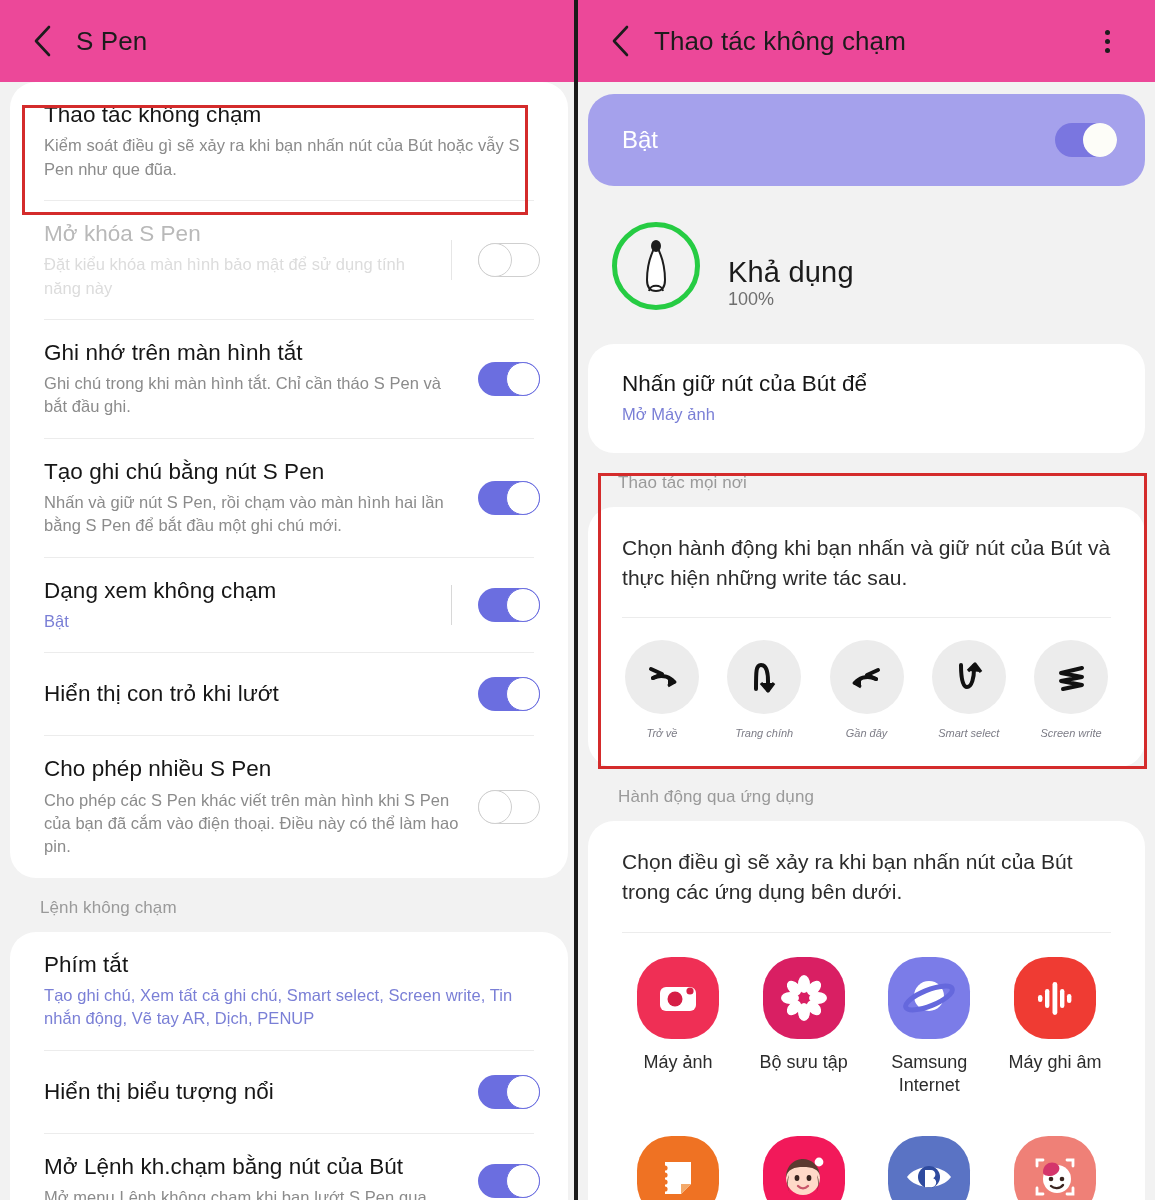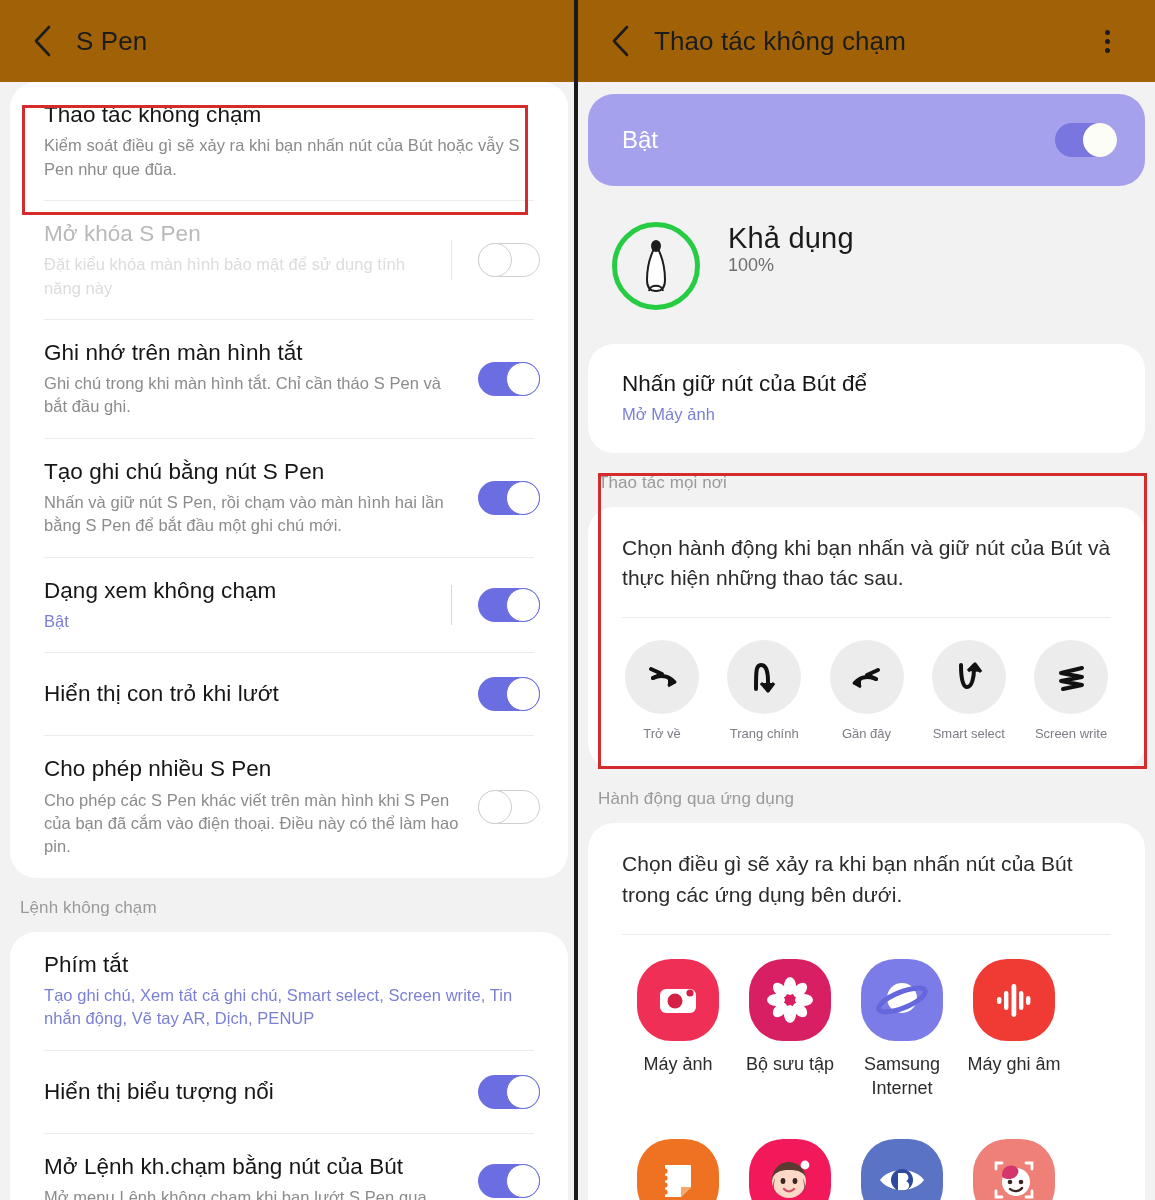--- a/index.html
+++ b/index.html
@@ -16,21 +16,21 @@
   .panel-left  { width: 578px; }
   .panel-right { width: 577px; }
   .panel-divider {
     position: absolute; left: 574px; top: 0; width: 4px; height: 1200px;
     background: #1a1a1a; z-index: 40;
   }
 
   
   .appbar {
     height: 82px; display: flex; align-items: center;
-    padding: 0 22px; background: #a16207;
+    padding: 0 22px; background: #ec4899;
   }
   .back-icon {
     width: 40px; height: 40px; flex: 0 0 40px;
     display: flex; align-items: center; justify-content: center;
   }
   .back-icon svg { display: block; }
   .appbar-title {
     font-size: 26px; color: #1c1c1c; margin-left: 14px;
     letter-spacing: .1px; white-space: nowrap;
   }
@@ -40,21 +40,21 @@
     align-items: center; justify-content: center; gap: 4px; margin-right: 8px;
   }
   .kebab-icon i { width: 5px; height: 5px; border-radius: 50%; background: #1c1c1c; display: block; }
 
   
   .card {
     background: #ffffff; border-radius: 26px; margin: 0 10px;
   }
 
   .group-label {
-    font-size: 17px; color: #9a9a9a; padding: 20px 32px 14px 20px;
+    font-size: 17px; color: #9a9a9a; padding: 20px 32px 14px 40px;
     letter-spacing: .1px;
   }
 
   
   .row {
     display: flex; align-items: center;
     padding: 19px 28px 19px 34px; position: relative;
   }
   .row-text { flex: 1 1 auto; min-width: 0; padding-right: 10px; }
   .row-title {
@@ -98,21 +98,21 @@
   
   .master-banner {
     margin: 12px 10px 0 10px; height: 92px; border-radius: 26px;
     background: #a5a1ec; display: flex; align-items: center;
     padding: 0 28px 0 34px;
   }
   .master-banner .label { flex: 1 1 auto; font-size: 24px; color: #ffffff; }
   .toggle.banner .track { background: #7a76e0; }
   .toggle.banner .knob { right: 0; border: none; background: #fdfdf8; }
 
-  .pen-status { display: flex; align-items: flex-start; padding: 36px 0 34px 34px; }
+  .pen-status { display: flex; align-items: flex-end; padding: 36px 0 34px 34px; }
   .pen-badge {
     width: 88px; height: 88px; border-radius: 50%;
     border: 5px solid #26cc43; display: flex; align-items: center; justify-content: center;
     flex: 0 0 88px;
   }
   .pen-status-text { margin-left: 28px; }
   .pen-status-title { font-size: 29px; color: #1b1b1b; letter-spacing: .2px; }
   .pen-status-pct { font-size: 18px; color: #6f6f6f; margin-top: 0; }
 
   .body-text {
@@ -126,27 +126,27 @@
     padding: 22px 26px 26px 26px;
   }
   .icon-cell {
     width: 96px; display: flex; flex-direction: column; align-items: center;
   }
   .gesture-bubble {
     width: 74px; height: 74px; border-radius: 50%; background: #ececec;
     display: flex; align-items: center; justify-content: center;
   }
   .icon-cell .cap {
-    margin-top: 12px; font-size: 13px; color: #7c7c86;
-    text-align: center; line-height: 1.3;
+    margin-top: 12px; font-size: 11px; color: #7c7c86;
+    text-align: center; line-height: 1.3; font-style: italic;
   }
 
   
   .app-strip {
-    display: flex; justify-content: flex-start;
+    display: flex; justify-content: space-between;
     padding: 24px 34px 10px 34px;
   }
   .app-cell { width: 112px; display: flex; flex-direction: column; align-items: center; }
   .app-icon {
     width: 82px; height: 82px; display: flex; align-items: center; justify-content: center;
   }
   .squircle {
     width: 82px; height: 82px;
     border-radius: 42% / 42%;
     display: flex; align-items: center; justify-content: center;
@@ -339,21 +339,21 @@
         <div class="row-text">
           <div class="row-title">Nhấn giữ nút của Bút để</div>
           <div class="row-sub accent">Mở Máy ảnh</div>
         </div>
       </div>
     </div>
 
     <div class="group-label">Thao tác mọi nơi</div>
 
     <div class="card">
-      <div class="body-text">Chọn hành động khi bạn nhấn và giữ nút của Bút và thực hiện những thao tác sau.</div>
+      <div class="body-text">Chọn hành động khi bạn nhấn và giữ nút của Bút và thực hiện những write tác sau.</div>
       <div class="divider"></div>
       <div class="icon-strip">
 
         <div class="icon-cell">
           <div class="gesture-bubble">
             <svg width="42" height="34" viewBox="0 0 42 34">
               <path d="M10 9 L21 14 L12 18" fill="none" stroke="#111" stroke-width="4" stroke-linecap="round" stroke-linejoin="round"></path>
               <path d="M12 18 C22 13 30 18 33 22" fill="none" stroke="#111" stroke-width="4" stroke-linecap="round"></path>
               <path d="M27 18 L34 22 L27 26" fill="#111" stroke="#111" stroke-width="3" stroke-linejoin="round"></path>
             </svg>

